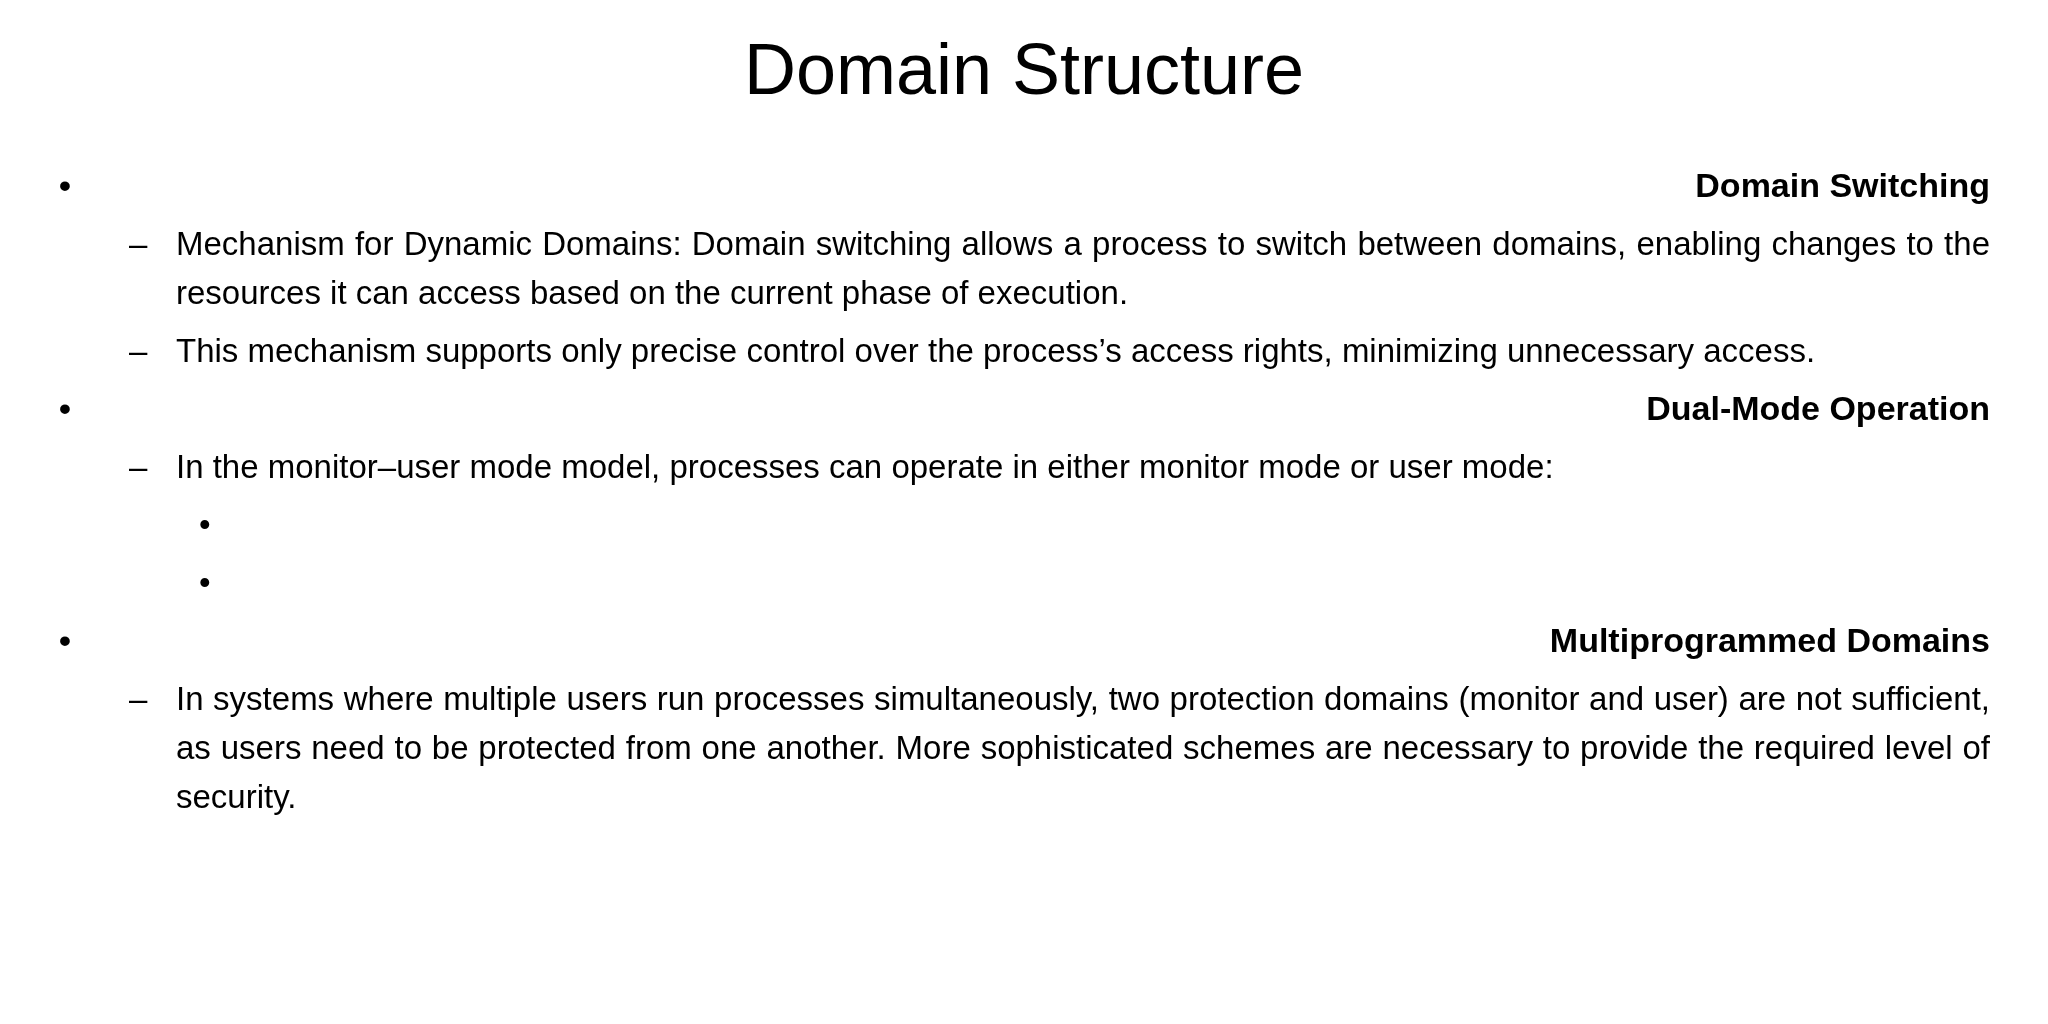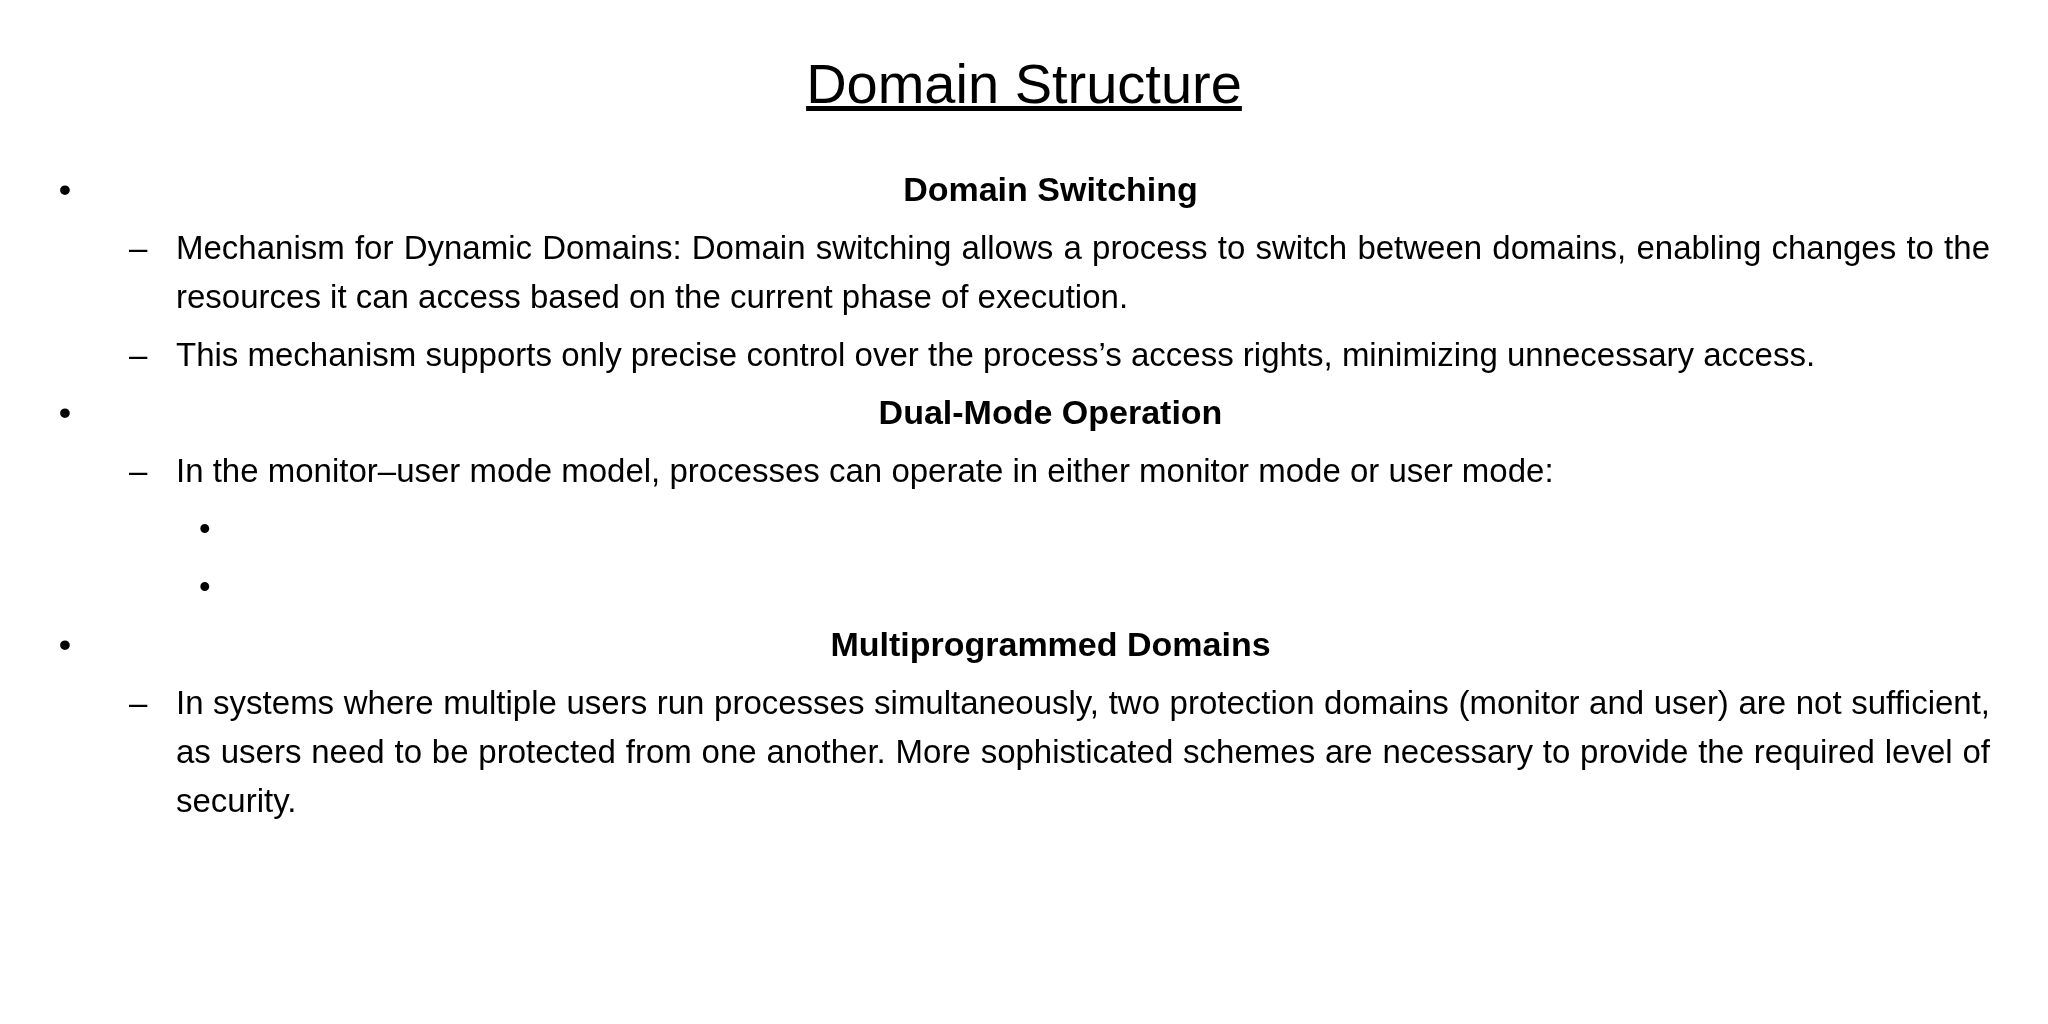--- a/index.html
+++ b/index.html
@@ -10,27 +10,26 @@
   .slide {
     position: relative;
     width: 2048px;
     height: 1024px;
     background: #ffffff;
     color: #000000;
     font-family: "Liberation Sans", sans-serif;
     overflow: hidden;
   }
   .title {
-    margin: 48px 0 0 0;
+    margin: 23px 0 0 0;
     text-align: center;
-    font-size: 56px;
+    font-size: 72px;
     font-weight: 400;
     line-height: 1.3;
     color: #000000;
-    text-decoration: underline;
   }
   .content {
     margin-top: 44px;
     padding-right: 58px;
     font-size: 33px;
     line-height: 49px;
   }
   .item { margin-top: 9px; }
   .row { display: flex; align-items: flex-start; }
   .marker { flex: 0 0 auto; }
@@ -38,21 +37,21 @@
   .l1 .marker { width: 52px; }
   .l2 { padding-left: 129px; }
   .l2 .marker { width: 47px; }
   .l3 { padding-left: 199px; }
   .l3 .marker { width: 36px; }
   .text {
     flex: 1 1 auto;
     text-align: justify;
     text-justify: inter-word;
   }
-  .text.left { text-align: center; }
+  .text.left { text-align: right; }
   b { font-weight: 400; }
 </style>
 </head>
 <body>
 
 <div class="slide">
 
   <h1 class="title">Domain Structure</h1>
 
   <div class="content">

